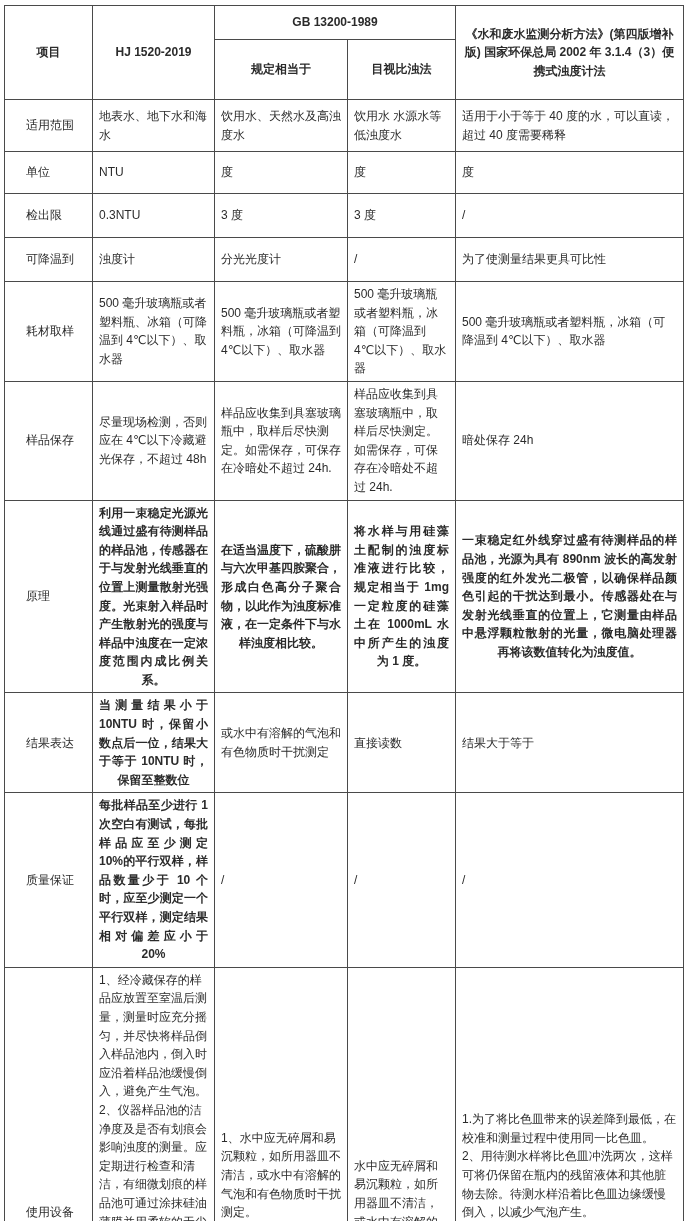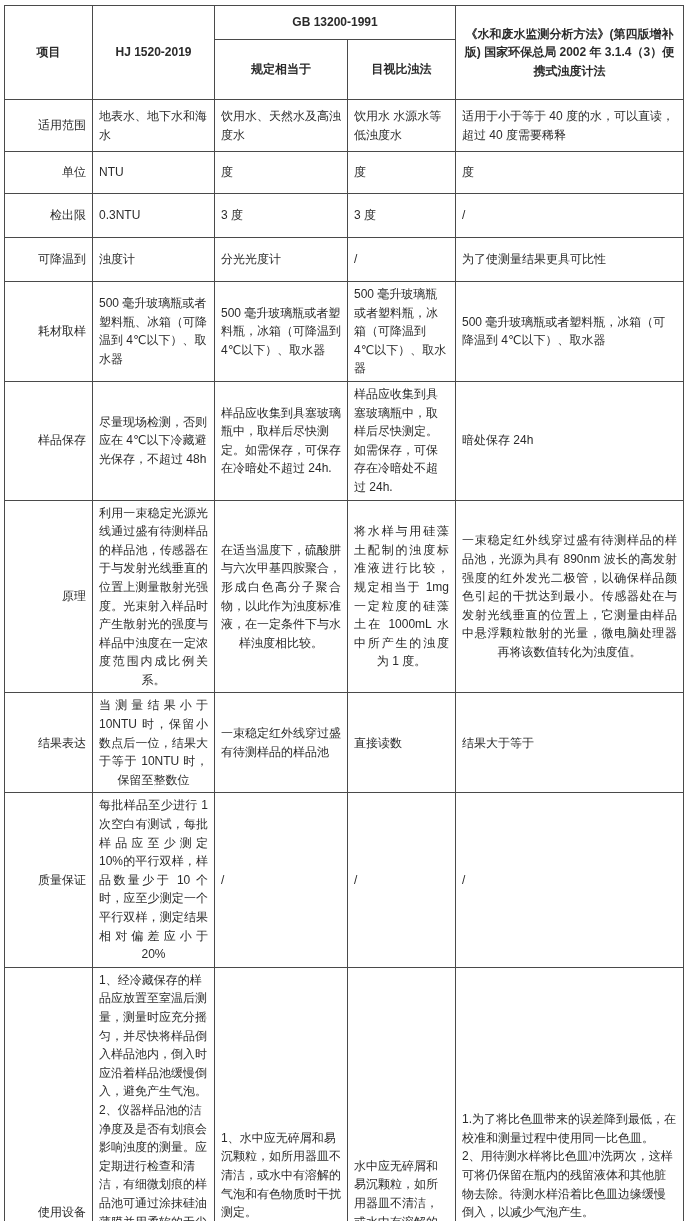--- a/index.html
+++ b/index.html
@@ -26,22 +26,22 @@
     font-size:12px;
     line-height:1.55;
     vertical-align:middle;
     overflow:hidden;
     word-break:break-word;
   }
   th{font-weight:bold;text-align:center;}
   .cell-text{white-space:pre-line;display:block;}
   .tc{text-align:left;}
   .tl{text-align:left;}
-  .tj{text-align:justify;text-align-last:center;}
-  .label-col{text-align:right;padding-left:21px;}
+  .tj{text-align:justify;text-align-last:center;font-weight:bold;}
+  .label-col{text-align:left;padding-left:21px;}
   
   .hr1{height:34px}
   .hr2{height:60px}
   .r-scope{height:52px}
   .r-unit{height:42px}
   .r-dl{height:44px}
   .r-equip{height:44px}
   .r-mat{height:88px}
   .r-store{height:97px}
   .r-prin{height:170px}
@@ -63,21 +63,21 @@
     </colgroup>
     <thead>
       <tr class="hr1">
         <th rowspan="2">
             <span class="cell-text">项目</span>
           </th>
         <th rowspan="2">
             <span class="cell-text">HJ 1520-2019</span>
           </th>
         <th colspan="2">
-            <span class="cell-text">GB 13200-1991</span>
+            <span class="cell-text">GB 13200-1989</span>
           </th>
         <th rowspan="2">
             <span class="cell-text">《水和废水监测分析方法》(第四版增补版) 国家环保总局 2002 年 3.1.4（3）便携式浊度计法</span>
           </th>
       </tr>
       <tr class="hr2">
         <th>
             <span class="cell-text">规定相当于</span>
           </th>
         <th>
@@ -206,21 +206,21 @@
           </td>
       </tr>
       <tr class="r-res">
         <td class="label-col">
             <span class="cell-text">结果表达</span>
           </td>
         <td class="tj">
             <span class="cell-text">当测量结果小于 10NTU 时，保留小数点后一位，结果大于等于 10NTU 时，保留至整数位</span>
           </td>
         <td class="tl">
-            <span class="cell-text">一束稳定红外线穿过盛有待测样品的样品池</span>
+            <span class="cell-text">或水中有溶解的气泡和有色物质时干扰测定</span>
           </td>
         <td class="tc">
             <span class="cell-text">直接读数</span>
           </td>
         <td class="tc">
             <span class="cell-text">结果大于等于</span>
           </td>
       </tr>
       <tr class="r-qa">
         <td class="label-col">

